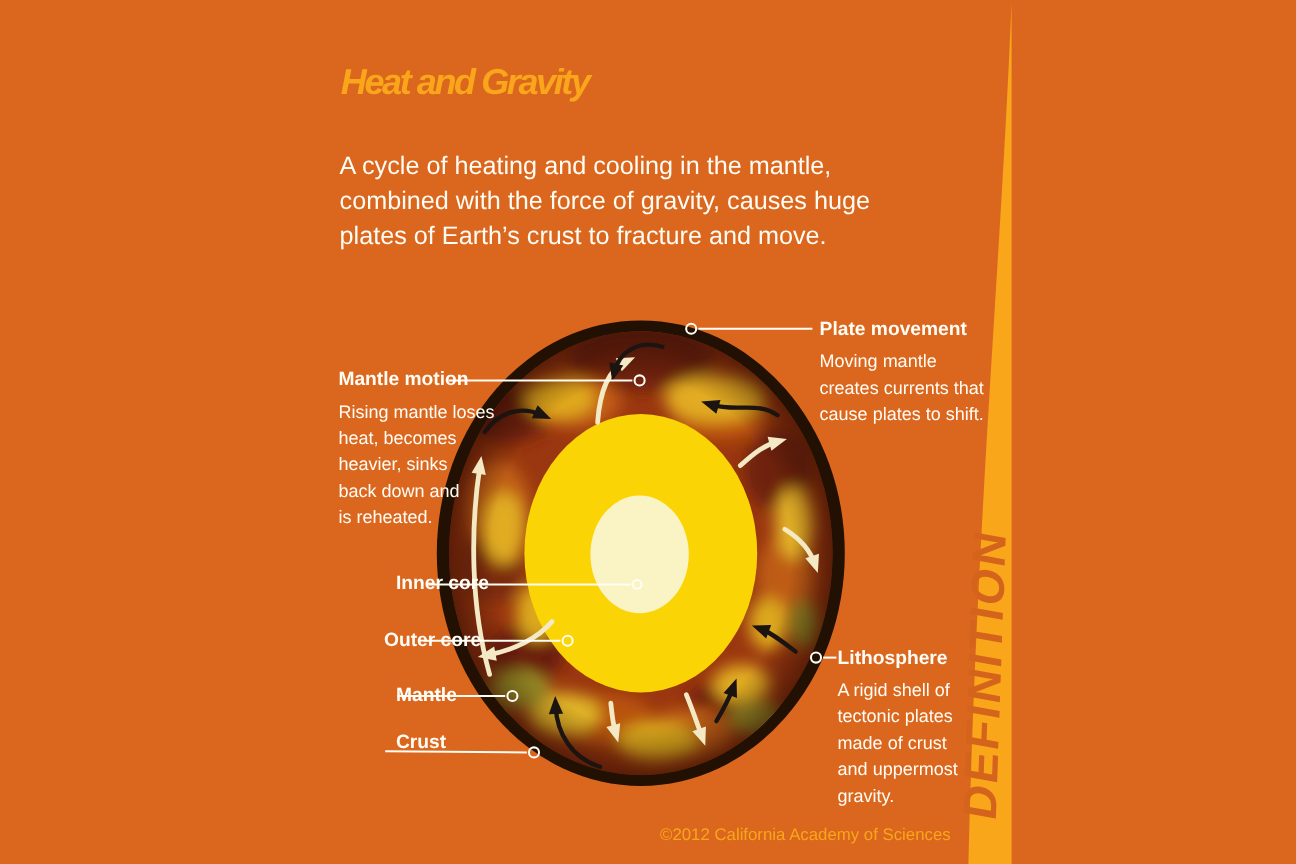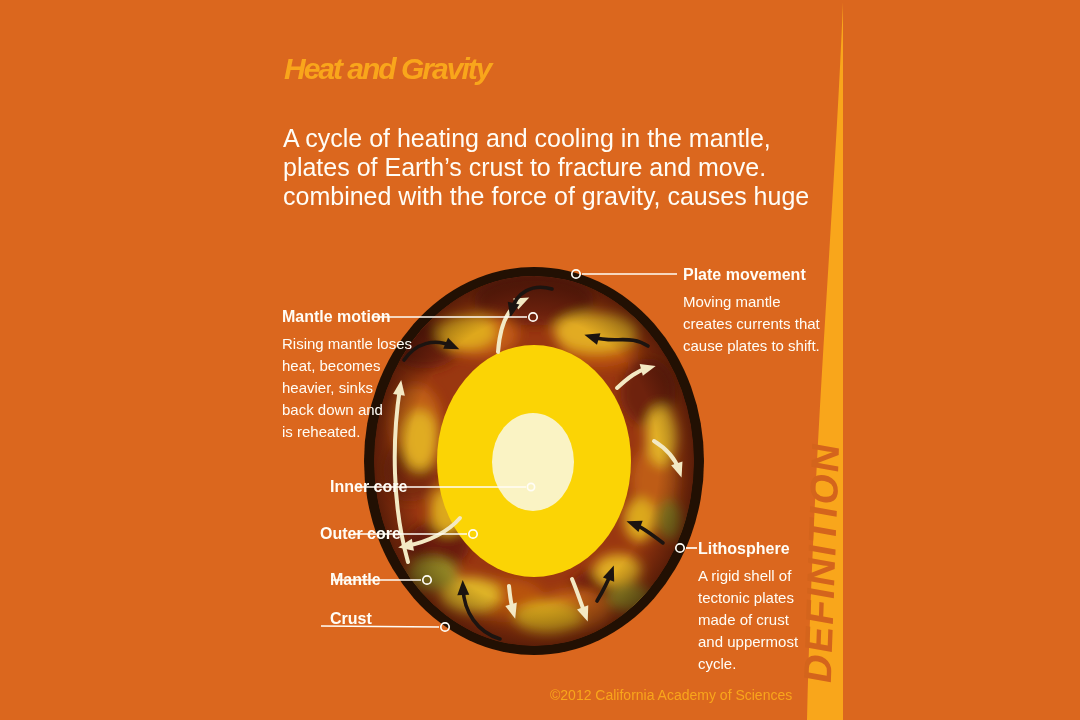--- a/index.html
+++ b/index.html
@@ -8,21 +8,21 @@
     background:#DB671E;
     font-family:"Liberation Sans", sans-serif;
   }
   .gfx{position:absolute; left:0; top:0; width:1080px; height:720px;}
   .title{
     position:absolute; left:284px; top:52px;
     font-size:30px; font-weight:bold; font-style:italic;
     letter-spacing:-2px; color:#F9A61B; white-space:nowrap;
   }
   .intro{position:absolute; left:283px; top:124px; color:#FFFDF6;}
-  .intro div{font-size:25px; line-height:29px;}
+  .intro div{font-size:21px; line-height:29px;}
   .callout{position:absolute; color:#FFFDF6;}
   .callout-title{font-size:16px; font-weight:bold; line-height:18px; white-space:nowrap;}
   .callout-body div{font-size:15px; line-height:22px; white-space:nowrap;}
   .callout-body{margin-top:7px;}
   .layer-label{
     position:absolute; color:#FFFDF6; font-size:16px; font-weight:bold; white-space:nowrap;margin-left:48px;
   }
   .definition{
     position:absolute; left:682px; top:541px; width:280px; height:42px;
     transform:rotate(-88deg) skewX(-8deg);
@@ -133,22 +133,22 @@
       <circle cx="445" cy="627" r="4.2"></circle>
       <circle cx="680" cy="548" r="4.2"></circle>
       <path d="M 686,548 L 697,548"></path>
     </g>
   </svg>
 
   <div class="title">Heat and Gravity</div>
 
   <div class="intro">
     <div>A cycle of heating and cooling in the mantle,</div>
+    <div>combined with the force of gravity, causes huge</div>
     <div>plates of Earth’s crust to fracture and move.</div>
-    <div>combined with the force of gravity, causes huge</div>
   </div>
 
   <div class="callout" style="left:282px; top:308px;">
     <div class="callout-title">Mantle motion</div>
     <div class="callout-body">
       <div>Rising mantle loses</div>
       <div>heat, becomes</div>
       <div>heavier, sinks</div>
       <div>back down and</div>
       <div>is reheated.</div>
@@ -164,21 +164,21 @@
     </div>
   </div>
 
   <div class="callout" style="left:698px; top:540px;">
     <div class="callout-title">Lithosphere</div>
     <div class="callout-body">
       <div>A rigid shell of</div>
       <div>tectonic plates</div>
       <div>made of crust</div>
       <div>and uppermost</div>
-      <div>cycle.</div>
+      <div>gravity.</div>
     </div>
   </div>
 
   <div class="layer-label" style="left:282px; top:478px;">Inner core</div>
   <div class="layer-label" style="left:272px; top:525px;">Outer core</div>
   <div class="layer-label" style="left:282px; top:571px;">Mantle</div>
   <div class="layer-label" style="left:282px; top:610px;">Crust</div>
 
   <div class="definition">DEFINITION</div>
 

